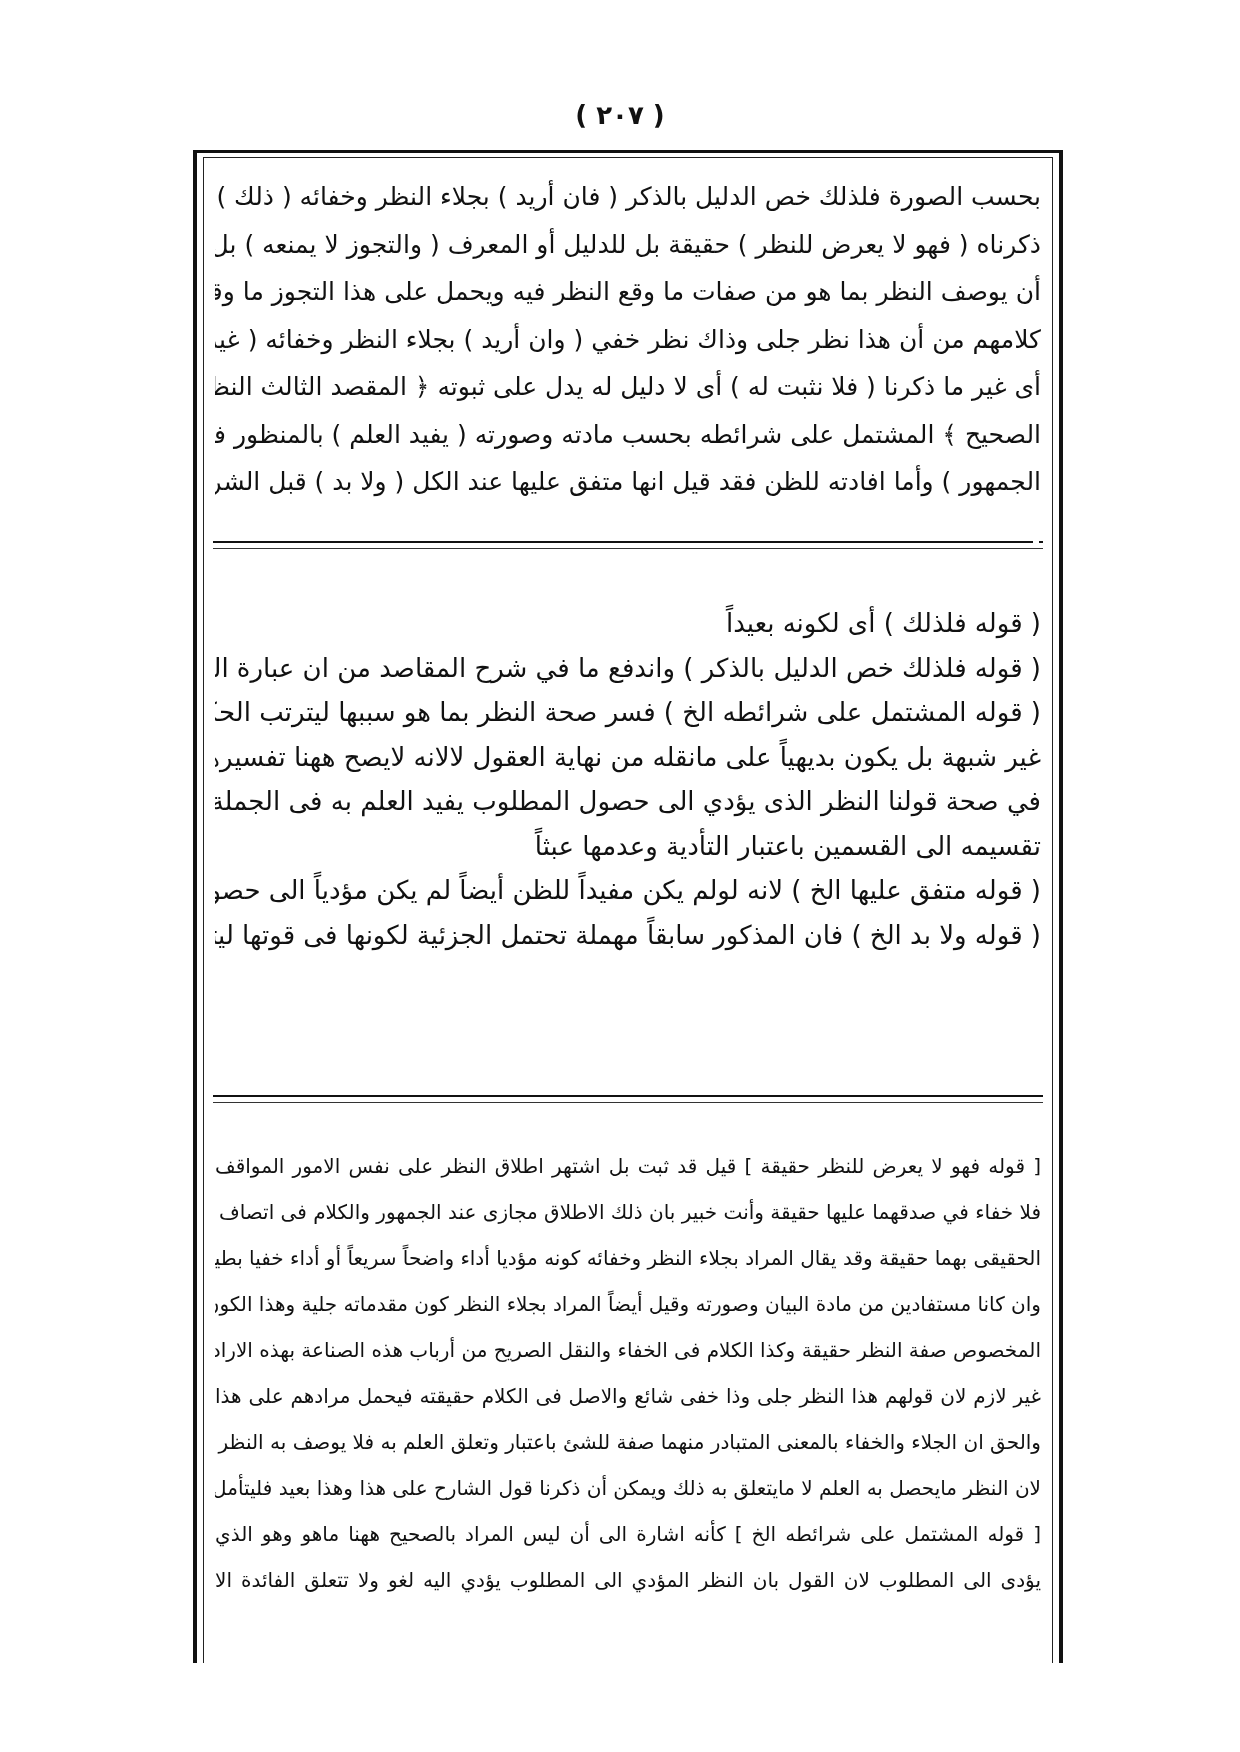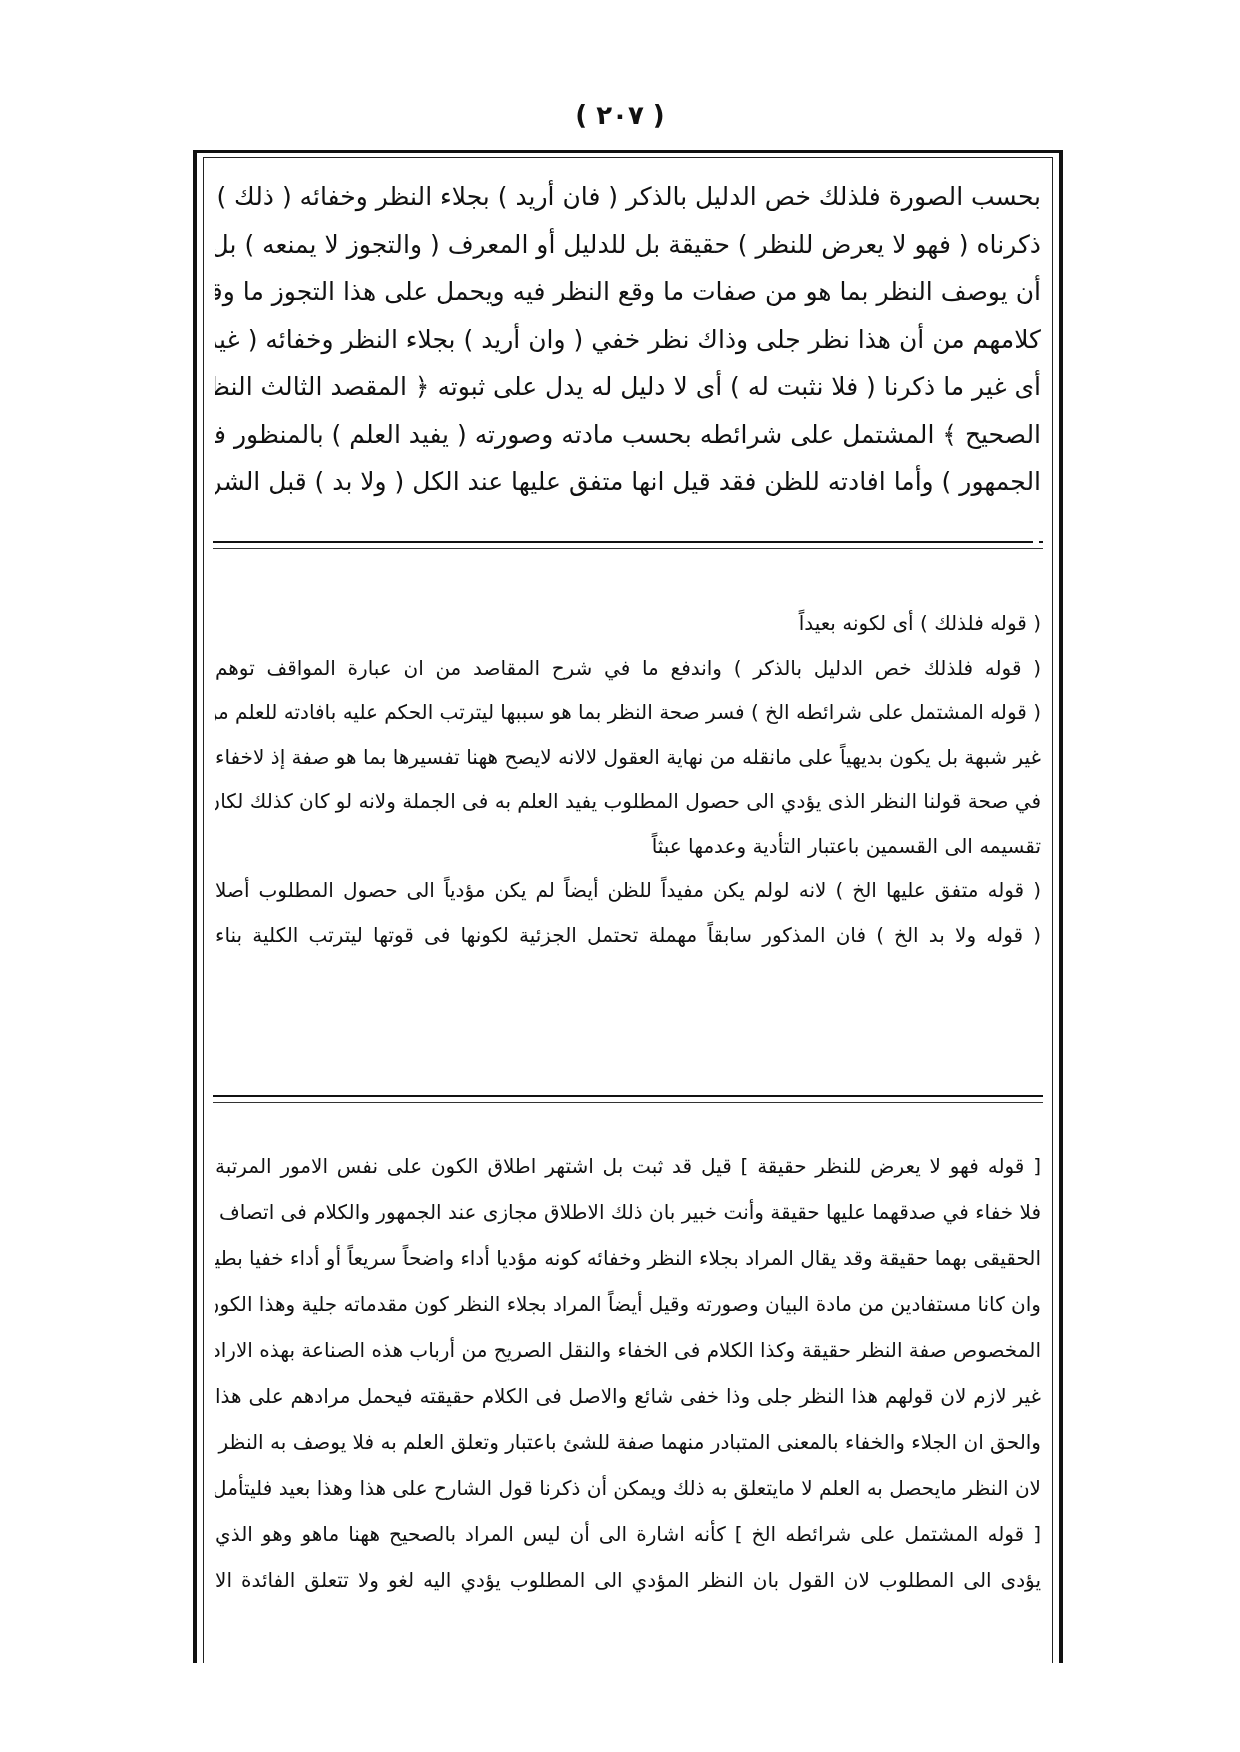--- a/index.html
+++ b/index.html
@@ -67,21 +67,21 @@
   .main-text {
     top: 20px;
     font-size: 25px;
   }
   .main-text .line {
     height: 47.5px;
     line-height: 47.5px;
   }
   .commentary-1 {
     top: 448px;
-    font-size: 20px;
+    font-size: 26px;
   }
   .commentary-1 .line {
     height: 44.5px;
     line-height: 44.5px;
   }
   .commentary-2 {
     top: 990px;
     font-size: 20px;
   }
   .commentary-2 .line {
@@ -134,21 +134,21 @@
     <span class="line">غير شبهة بل يكون بديهياً على مانقله من نهاية العقول لالانه لايصح ههنا تفسيرها بما هو صفة إذ لاخفاء</span>
     <span class="line">في صحة قولنا النظر الذى يؤدي الى حصول المطلوب يفيد العلم به فى الجملة ولانه لو كان كذلك لكان</span>
     <span class="line short">تقسيمه الى القسمين باعتبار التأدية وعدمها عبثاً</span>
     <span class="line">( قوله متفق عليها الخ ) لانه لولم يكن مفيداً للظن أيضاً لم يكن مؤدياً الى حصول المطلوب أصلا</span>
     <span class="line">( قوله ولا بد الخ ) فان المذكور سابقاً مهملة تحتمل الجزئية لكونها فى قوتها ليترتب الكلية بناء</span>
   </div>
 
   <div class="separator sep-2"></div>
 
   <div class="section commentary-2">
-    <span class="line">[ قوله فهو لا يعرض للنظر حقيقة ] قيل قد ثبت بل اشتهر اطلاق الكون على نفس الامور المرتبة</span>
+    <span class="line">[ قوله فهو لا يعرض للنظر حقيقة ] قيل قد ثبت بل اشتهر اطلاق النظر على نفس الامور المواقف</span>
     <span class="line">فلا خفاء في صدقهما عليها حقيقة وأنت خبير بان ذلك الاطلاق مجازى عند الجمهور والكلام فى اتصاف النظر</span>
     <span class="line">الحقيقى بهما حقيقة وقد يقال المراد بجلاء النظر وخفائه كونه مؤديا أداء واضحاً سريعاً أو أداء خفيا بطيئا</span>
     <span class="line">وان كانا مستفادين من مادة البيان وصورته وقيل أيضاً المراد بجلاء النظر كون مقدماته جلية وهذا الكون</span>
     <span class="line">المخصوص صفة النظر حقيقة وكذا الكلام فى الخفاء والنقل الصريح من أرباب هذه الصناعة بهذه الارادة</span>
     <span class="line">غير لازم لان قولهم هذا النظر جلى وذا خفى شائع والاصل فى الكلام حقيقته فيحمل مرادهم على هذا</span>
     <span class="line">والحق ان الجلاء والخفاء بالمعنى المتبادر منهما صفة للشئ باعتبار وتعلق العلم به فلا يوصف به النظر حقيقة</span>
     <span class="line">لان النظر مايحصل به العلم لا مايتعلق به ذلك ويمكن أن ذكرنا قول الشارح على هذا وهذا بعيد فليتأمل</span>
     <span class="line">[ قوله المشتمل على شرائطه الخ ] كأنه اشارة الى أن ليس المراد بالصحيح ههنا ماهو وهو الذي</span>
     <span class="line">يؤدى الى المطلوب لان القول بان النظر المؤدي الى المطلوب يؤدي اليه لغو ولا تتعلق الفائدة الا</span>
   </div>

